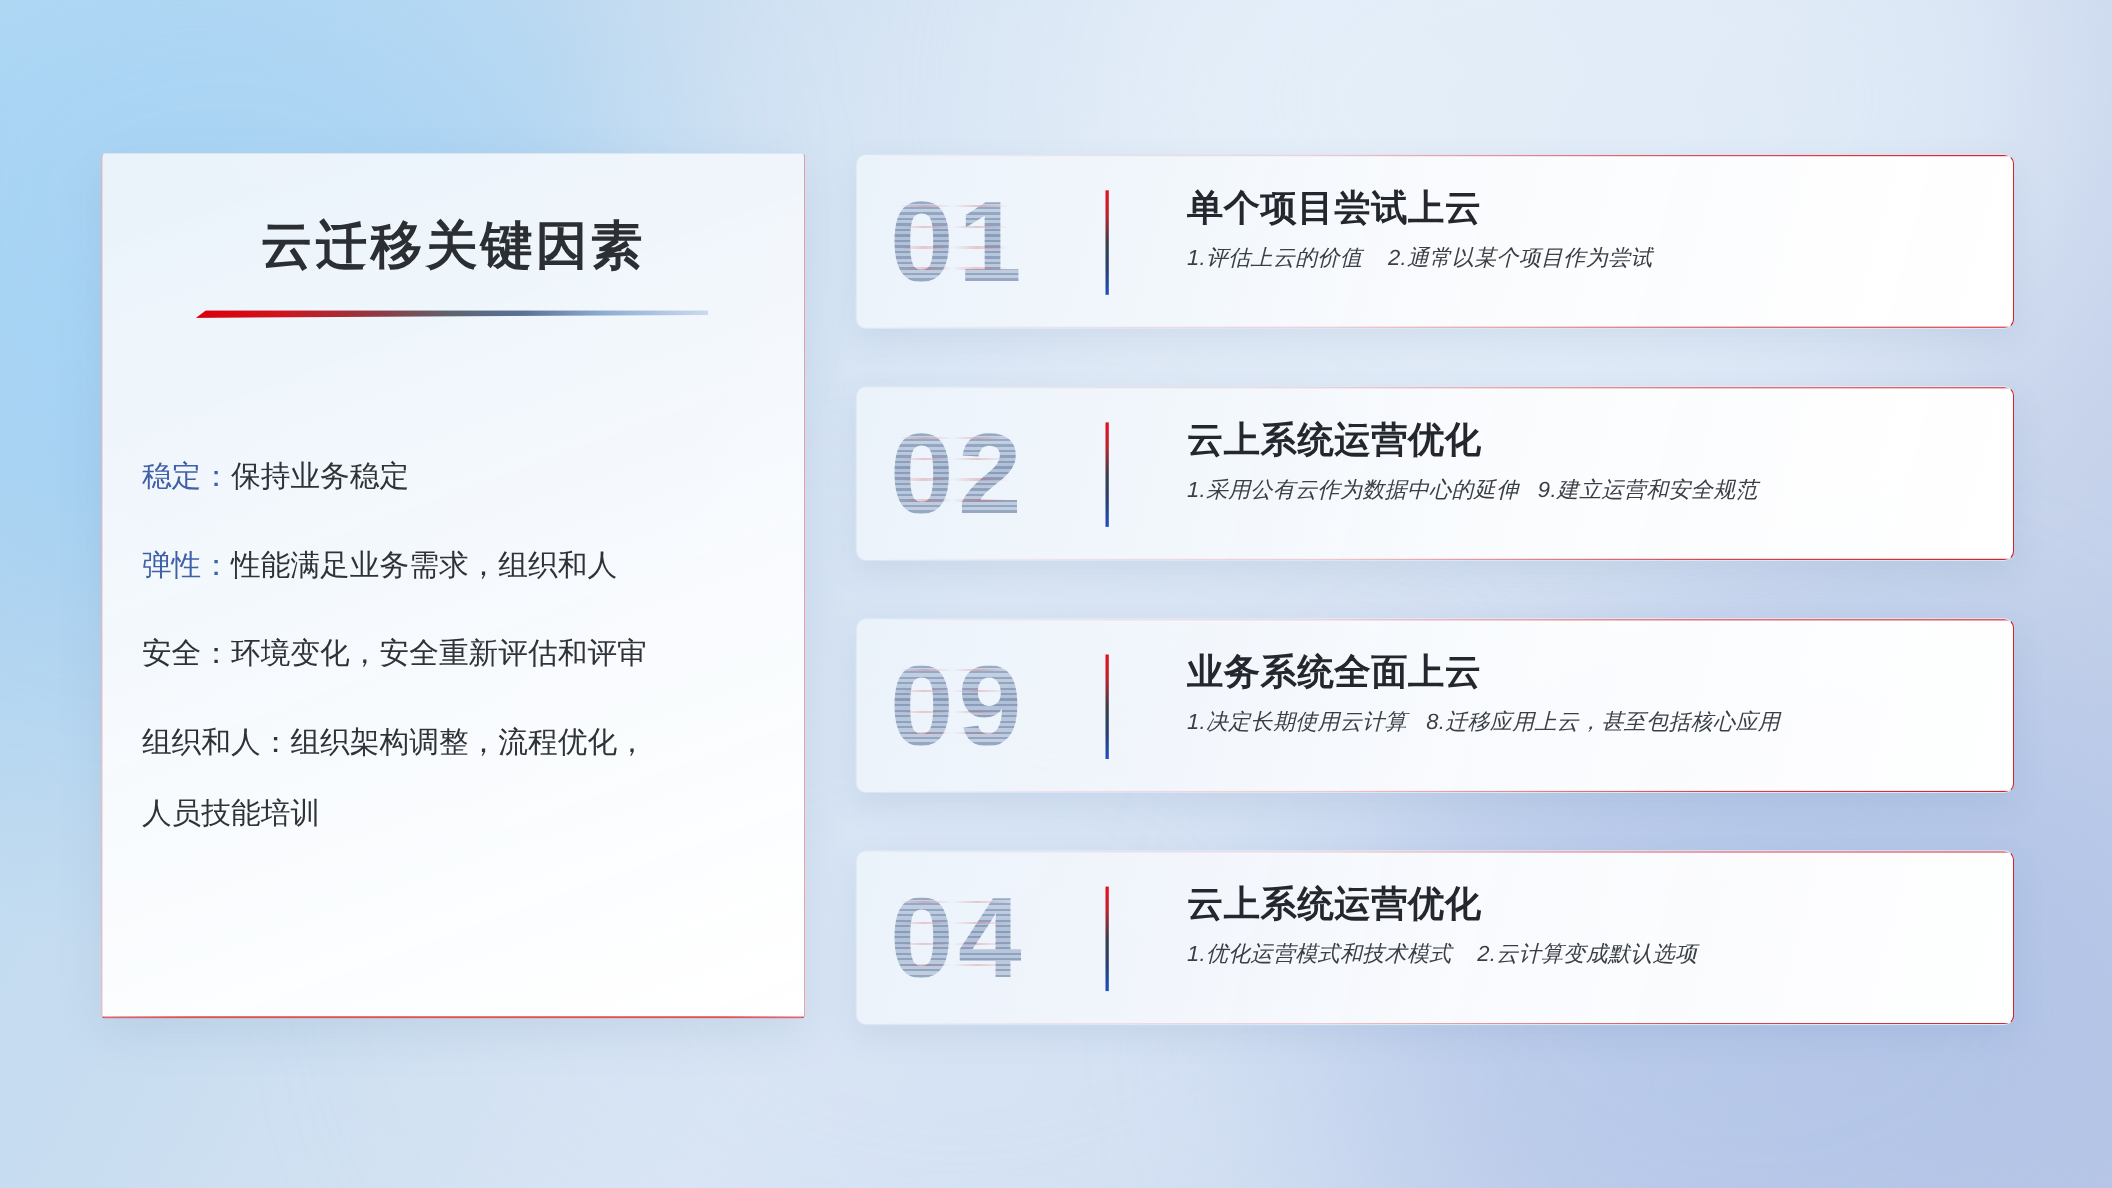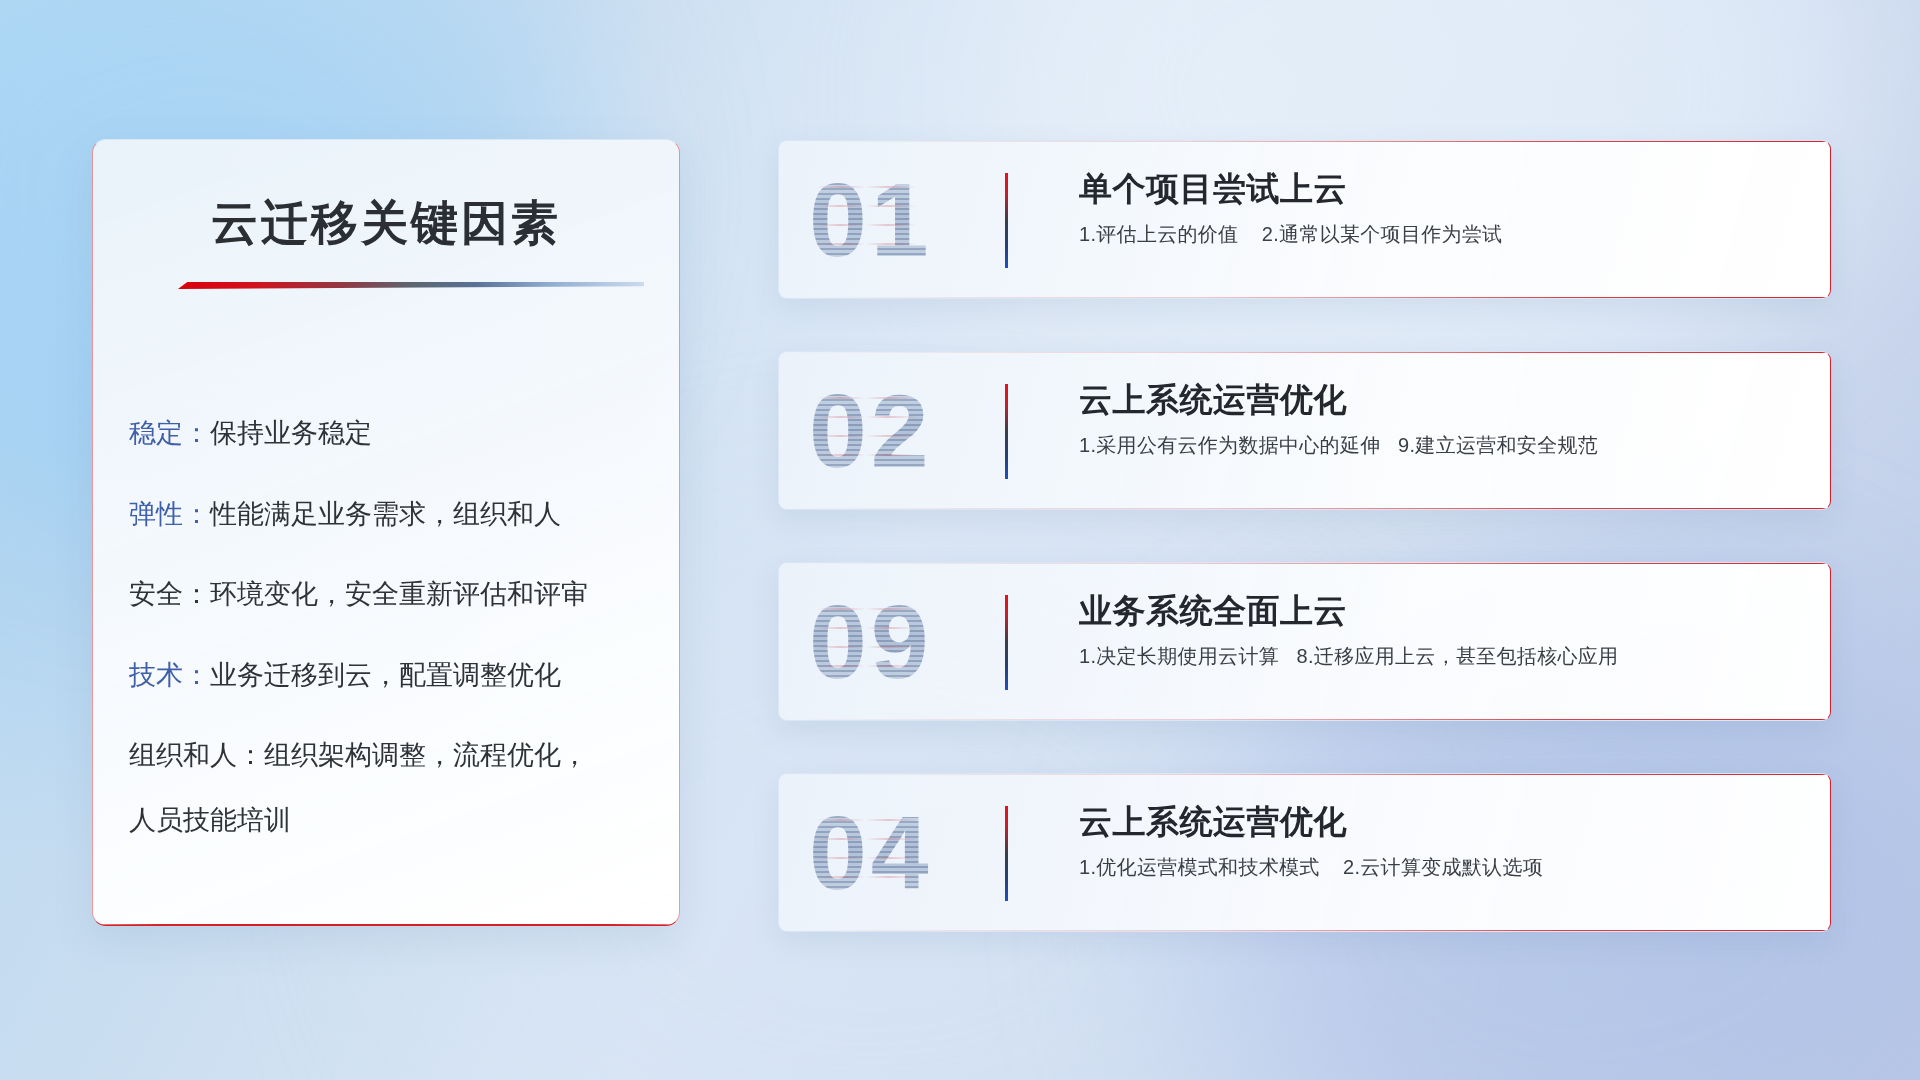--- a/index.html
+++ b/index.html
@@ -35,23 +35,23 @@
   .stage {
     position: absolute;
     inset: 0;
   }
 
   
   .left-card {
     position: absolute;
     left: 92px;
     top: 139px;
-    width: 588px;
+    width: 640px;
     height: 787px;
-    border-radius: 14px;
+    border-radius: 4px;
     background: linear-gradient(160deg,
         rgba(236,243,250,0.97) 0%,
         rgba(244,248,252,0.96) 35%,
         rgba(250,252,254,0.97) 62%,
         rgba(255,255,255,0.99) 100%);
     border: 1.5px solid rgba(214,229,243,0.9);
     border-bottom-color: #d71f27;
     border-left-color: rgba(215,31,39,0.45);
     border-right-color: rgba(215,31,39,0.45);
     box-shadow: 0 14px 40px rgba(88,120,165,0.13);
@@ -211,20 +211,21 @@
     color: #24282e;
     letter-spacing: 0.5px;
     line-height: 1.22;
   }
   .step-desc {
     margin-top: 12px;
     font-size: 20px;
     color: #3a3f46;
     letter-spacing: 0.3px;
     white-space: pre;
+    font-style: italic;
   }
 </style>
 </head>
 <body>
 
 <div class="bg-veil veil-a"></div>
 <div class="bg-veil veil-d"></div>
 <div class="bg-veil veil-b"></div>
 <div class="bg-veil veil-c"></div>
 
@@ -241,23 +242,20 @@
       </div>
 
       <div class="left-row">
         <span class="lbl">弹性：</span><span class="txt">性能满足业务需求，组织和人</span>
       </div>
 
       <div class="left-row">
         <span class="lbl plain">安全：</span><span class="txt">环境变化，安全重新评估和评审</span>
       </div>
 
-      <div class="left-row">
-        <span class="lbl">技术：</span><span class="txt">业务迁移到云，配置调整优化</span>
-      </div>
 
       <div class="left-row">
         <span class="lbl plain">组织和人：</span><span class="txt">组织架构调整，流程优化，</span>
       </div>
 
       <div class="left-row cont">
         <span class="txt">人员技能培训</span>
       </div>
 
     </div>

